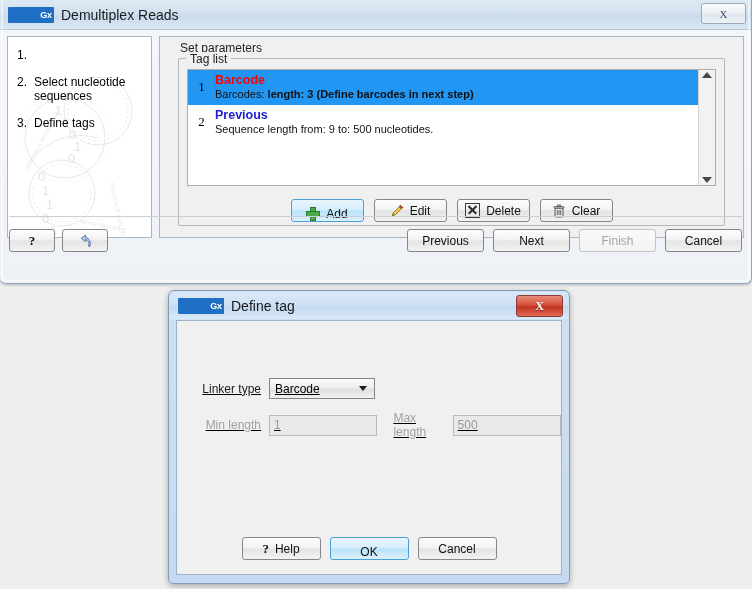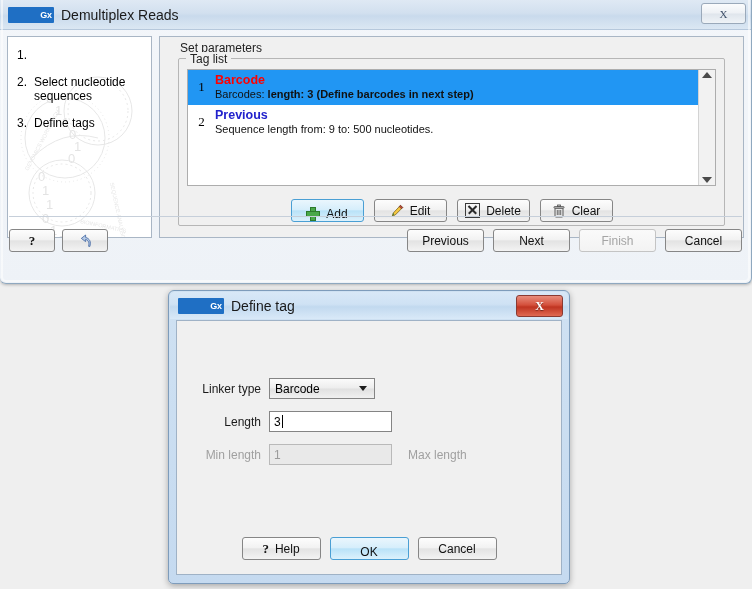--- a/index.html
+++ b/index.html
@@ -356,20 +356,21 @@
     left: 7px; right: 7px; top: 29px; bottom: 8px;
     background: #f0f0f0;
     border: 1px solid #9fb2c6;
   }
   .dlg-form { padding: 57px 0 0 0; }
   .form-row {
     display: flex;
     align-items: center;
     margin-bottom: 12px;
     padding-left: 14px;
+    text-decoration: underline;
   }
   .form-label {
     width: 70px;
     text-align: right;
     margin-right: 8px;
     font-size: 12px;
     color: #1a1a1a;
     flex: none;
   }
   .form-label.disabled { color: #a0a0a0; }
@@ -616,34 +617,30 @@
     <div class="dlg-form">
 
       <div class="form-row">
         <span class="form-label">Linker type</span>
         <div class="select-box">
           <span>Barcode</span>
           <span class="caret"></span>
         </div>
       </div>
 
-      <div class="form-row">
-        <span class="form-label">Length</span>
-        <div class="text-input">
-          <span>3</span>
-            <span class="caret-bar"></span>
-        </div>
-      </div>
 
       <div class="form-row row-minmax">
         <span class="form-label disabled">Min length</span>
         <div class="text-input disabled">
           <span>1</span>
         </div>
         <span class="spacer-lbl">Max length</span>
+        <div class="text-input disabled">
+          <span>500</span>
+        </div>
       </div>
 
     </div>
 
     <div class="dlg-footer">
       <div class="btn">
         <span class="qmark">?</span>
         <span>Help</span>
       </div>
       <div class="btn primary">

